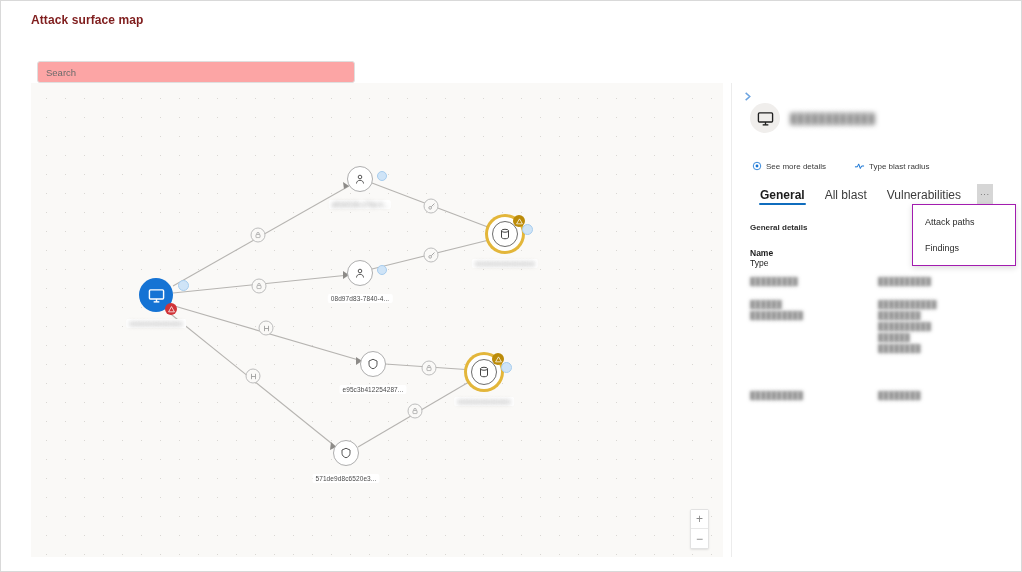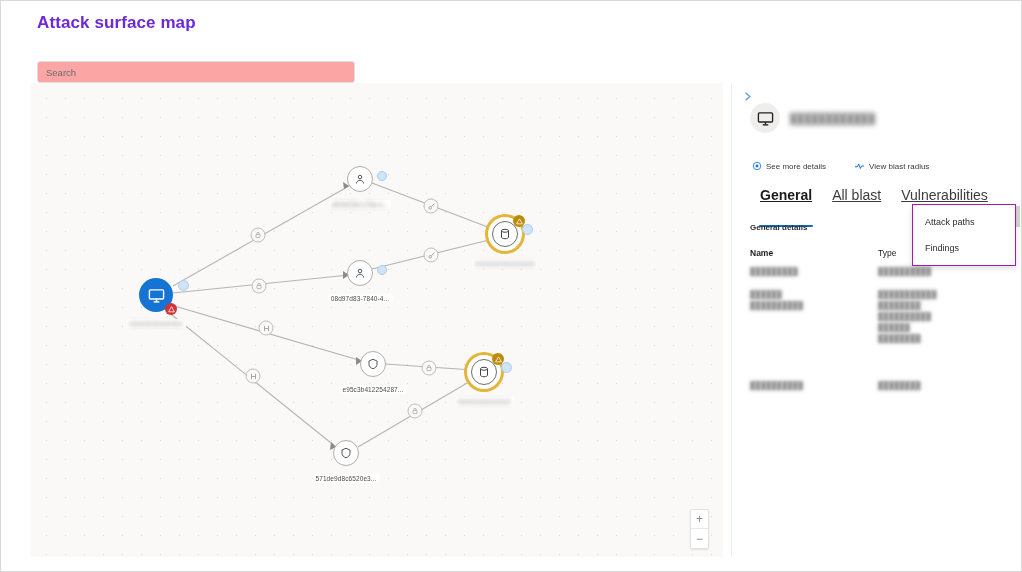--- a/index.html
+++ b/index.html
@@ -15,25 +15,24 @@
     background: #ffffff;
     border: 1px solid #d9d9d9;
     box-shadow: 0 0 6px rgba(0,0,0,0.28);
     overflow: hidden;
   }
 
   
   #page-title {
     position: absolute;
     left: 30px; top: 12px;
-    font-size: 17px;
+    font-size: 12px;
     font-weight: bold;
-    color: #6d28d9;
+    color: #7f1d1d;
     letter-spacing: 0.1px;
-    margin-left: 6px;
   }
 
   
   #search-wrap {
     position: absolute;
     left: 36px; top: 60px;
     width: 318px; height: 22px;
   }
   #search-input {
     width: 100%; height: 100%;
@@ -185,26 +184,25 @@
     display: flex; align-items: center; gap: 4px;
     font-size: 8px; color: #3a3a3a;
     cursor: pointer;
   }
 
   #tabs {
     position: absolute; left: 18px; top: 101px;
     display: flex; align-items: flex-end; gap: 0px;
   }
   .tab {
-    font-size: 14px; color: #3c3c3c;
-    padding: 3px 10px 24px 10px;
+    font-size: 12px; color: #3c3c3c;
+    padding: 3px 10px 3px 10px;
     cursor: pointer;
     position: relative;
     white-space: nowrap;
-    text-decoration: underline;
   }
   .tab.active { font-weight: bold; color: #1b1b1b; }
   .tab.active::after {
     content: "";
     position: absolute; left: 9px; right: 9px; bottom: 0;
     height: 2px; background: #0f6cbd; border-radius: 2px;
   }
   #tab-overflow-button {
     width: 16px; height: 21px;
     background: #d6d6d6;
@@ -230,21 +228,21 @@
     font-size: 9px; color: #2b2b2b;
     cursor: pointer;
     white-space: nowrap;
   }
 
   #general-details-heading {
     position: absolute; left: 18px; top: 140px;
     font-size: 8px; font-weight: bold; color: #2e2e2e; text-align: center;
   }
   #detail-table { position: absolute; left: 18px; top: 165px; width: 250px; }
-  .detail-head-row { display: flex; }
+  .detail-head-row { display: flex; flex-direction: column; }
   .detail-head-name { width: 128px; font-size: 8.5px; font-weight: bold; color: #1b1b1b; }
   .detail-head-type { font-size: 8.5px; font-weight: normal; color: #1b1b1b; }
   .detail-row { display: flex; margin-top: 6px; }
   .detail-cell {
     font-size: 7.5px;
     color: transparent;
     text-shadow: 0 0 3.4px rgba(130,130,130,0.85);
     line-height: 11px;
   }
   .detail-cell.name { width: 128px; }
@@ -438,21 +436,21 @@
         <svg width="10" height="10" viewBox="0 0 24 24" fill="none" stroke="#1573d4" stroke-width="2">
           <circle cx="12" cy="12" r="9"></circle>
             <circle cx="12" cy="12" r="3.4" fill="#1573d4" stroke="none"></circle>
         </svg>
         <span>See more details</span>
       </div>
       <div class="action-link">
         <svg width="11" height="10" viewBox="0 0 24 24" fill="none" stroke="#1573d4" stroke-width="2.4" stroke-linecap="round">
           <path d="M2 14 L7 14 L10 7 L14 18 L17 12 L22 12"></path>
         </svg>
-        <span>View blast radius</span>
+        <span>Type blast radius</span>
       </div>
     </div>
 
     <div id="tabs">
       <div class="tab active">General</div>
       <div class="tab">All blast</div>
       <div class="tab">Vulnerabilities</div>
       <div id="tab-overflow-button">···</div>
     </div>
 

